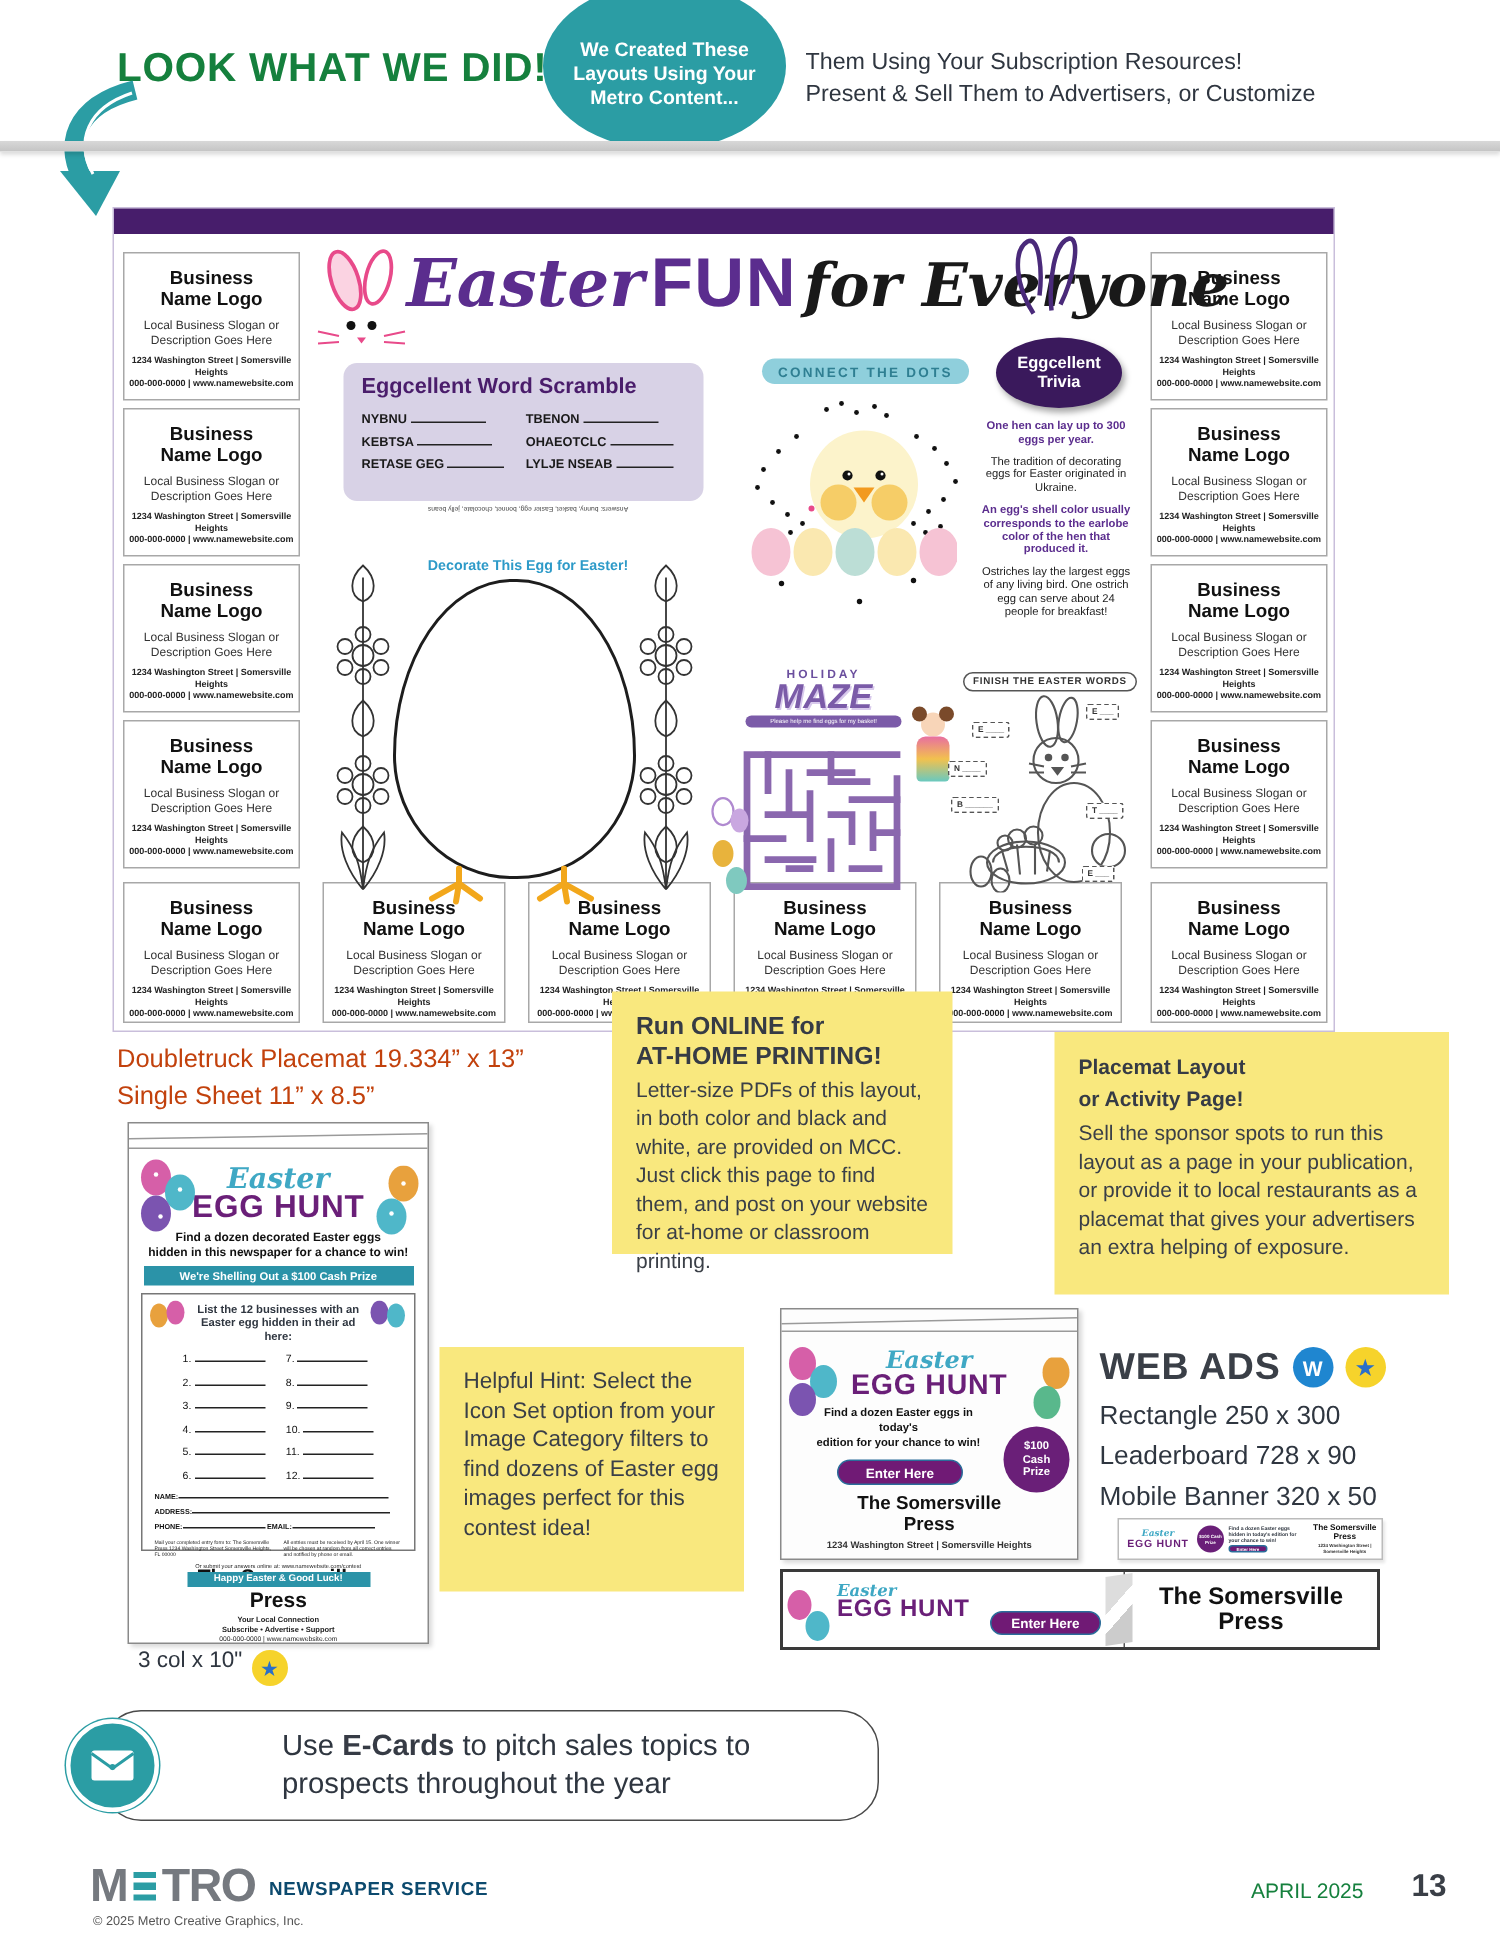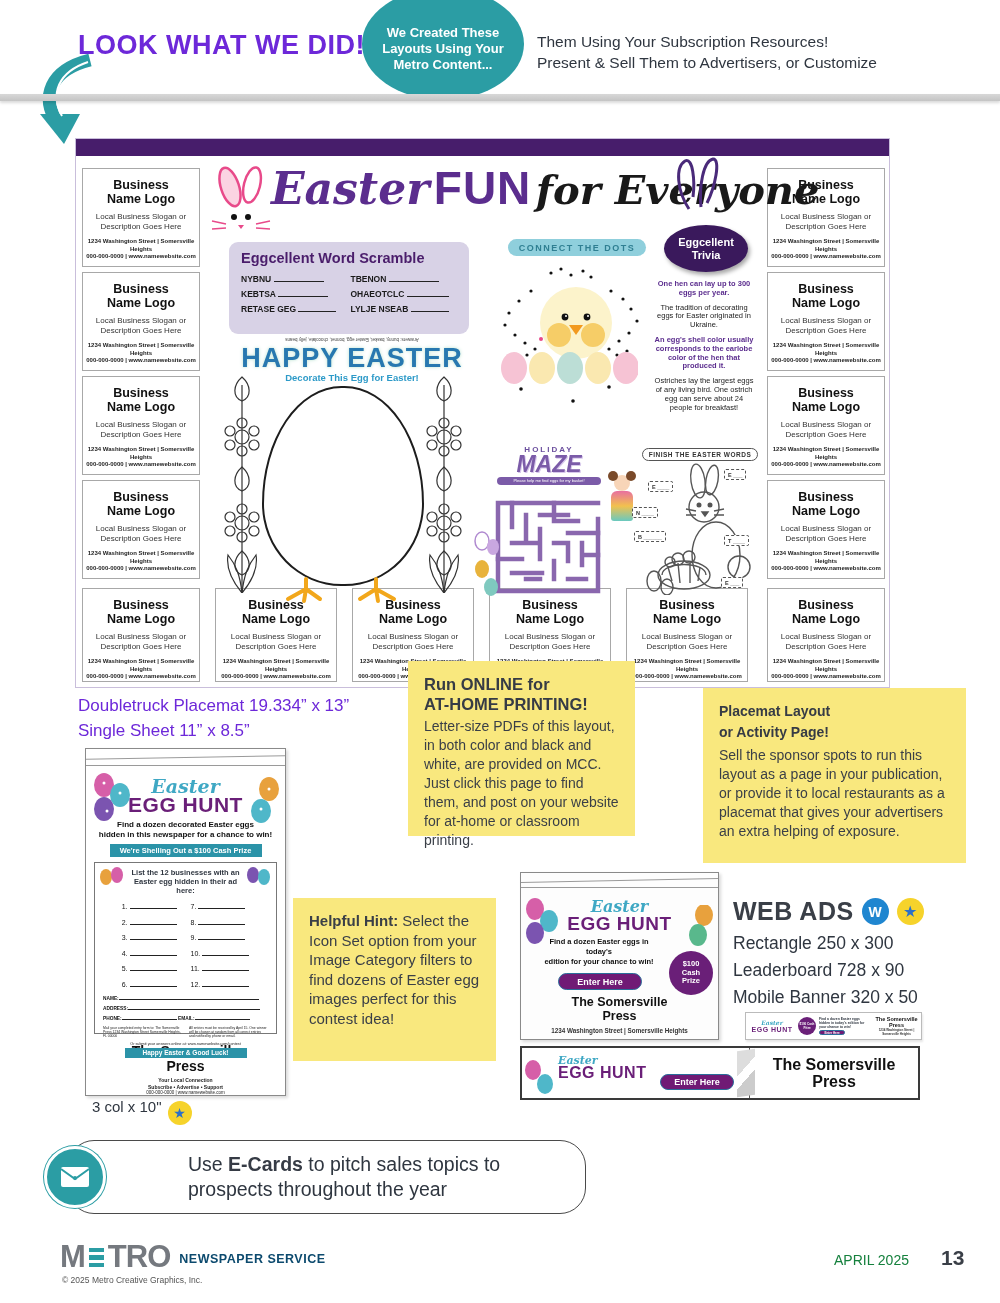--- a/index.html
+++ b/index.html
@@ -1,21 +1,21 @@
 <!DOCTYPE html>
 <html><head>
 <meta charset="utf-8">
 <style>
   * { margin:0; padding:0; box-sizing:border-box; }
   html,body { width:1000px; height:1303px; background:#fff; font-family:"Liberation Sans",sans-serif; color:#2f3640; position:relative; }
   .abs { position:absolute; }
   .ctr { text-align:center; }
 
   
-  .hdr-title { left:78px; top:30px; font-size:27px; font-weight:800; letter-spacing:.5px; color:#6d28d9; }
+  .hdr-title { left:78px; top:30px; font-size:27px; font-weight:800; letter-spacing:.5px; color:#15803d; }
   .hdr-arrow { left:30px; top:52px; }
   .hdr-badge { left:362px; top:-12px; width:162px; height:112px; background:#2b9da4; border-radius:50%; display:flex; align-items:center; justify-content:center; }
   .hdr-badge span { color:#fff; font-weight:800; font-size:13px; line-height:16px; text-align:center; padding:0 14px; padding-top:10px;}
   .hdr-sub { left:537px; top:31px; font-size:15.5px; line-height:21px; color:#2f3640; }
   .hdr-bar { left:0; top:94px; width:1000px; height:7px; background:linear-gradient(#d8d8d8,#c4c4c4); box-shadow:0 2px 3px rgba(0,0,0,.15); }
 
   
   .mat { left:75px; top:138px; width:815px; height:550px; background:#fff; border:1px solid #c9bedb; }
   .mat-bar { left:0; top:0; width:813px; height:17px; background:#471d6b; }
   .bcard { border:1px solid #a8a8a8; background:#fff; padding-top:9px; text-align:center; }
@@ -46,21 +46,21 @@
   .trivia p.em { color:#5b2d8e; font-weight:800; }
 
   .maze-hold { left:408px; top:306px; width:130px; text-align:center; }
   .mz-sm { font-size:8px; font-weight:700; color:#6b4f9e; letter-spacing:2px; }
   .mz-big { font-size:23px; font-weight:900; font-style:italic; color:#7b5ba8; line-height:21px; text-shadow:1px 1px 0 #d8c9ec; }
   .mz-pill { margin:2px auto 3px; width:104px; height:8px; background:#7b5ba8; border-radius:4px; color:#fff; font-size:4px; line-height:8px; }
   .wf-label { left:566px; top:309px; width:116px; height:13px; border:1px solid #555; border-radius:7px; font-size:6.5px; font-weight:700; letter-spacing:.5px; color:#333; display:flex; align-items:center; justify-content:center; background:#fff; }
   .wf-tag { position:absolute; border:1px dashed #555; background:#fff; font-size:5.5px; font-weight:700; color:#333; padding:1.5px 3px; border-radius:2px; white-space:nowrap; }
 
   
-  .specs { left:78px; top:693px; font-size:17px; line-height:25px; color:#6d28d9; }
+  .specs { left:78px; top:693px; font-size:17px; line-height:25px; color:#c2410c; }
   .ybox { background:#f9e87e; padding:13px 16px; }
   .ybox h3 { font-size:16.5px; font-weight:800; color:#363b45; line-height:20px; }
   .ybox p { font-size:14px; line-height:19px; color:#3a3f47; margin-top:3px; }
   .box-run { left:408px; top:661px; width:227px; height:175px; }
   .box-lay { left:703px; top:688px; width:263px; height:175px; }
   .box-lay h3 { font-size:14px; line-height:21px; }
   .box-hint { left:293px; top:898px; width:203px; height:163px; }
   .box-hint p { font-size:15px; line-height:19.5px; margin-top:0; }
 
   
@@ -275,21 +275,20 @@
       </div>
       <div class="scr-col">
         <div><span>TBENON</span> <span class="wline"></span></div>
         <div><span>OHAEOTCLC</span> <span class="wline" style="width:42px"></span></div>
         <div><span>LYLJE NSEAB</span> <span class="wline" style="width:38px"></span></div>
       </div>
     </div>
   </div>
   <div class="abs scr-key">Answers: bunny, basket, Easter egg, bonnet, chocolate, jelly beans</div>
 
-  <div class="abs he-title ctr">HAPPY EASTER</div>
   <div class="abs he-sub ctr">Decorate This Egg for Easter!</div>
   <div class="abs big-egg"></div>
   <svg class="abs" style="left:200px;top:438px" width="135" height="28" viewBox="0 0 135 28">
     <g stroke="#f2a71b" stroke-width="4" fill="none" stroke-linecap="round">
       <path d="M30,2 L30,12 M30,12 L12,22 M30,12 L28,24 M30,12 L44,22"></path>
       <path d="M100,2 L100,12 M100,12 L84,22 M100,12 L102,24 M100,12 L118,22"></path>
     </g>
   </svg>
 
   <svg class="abs" style="left:148px;top:236px" width="36" height="218" viewBox="0 0 36 218">
@@ -464,21 +463,21 @@
   <h3><span>Run ONLINE for</span><br><span>AT-HOME PRINTING!</span></h3>
   <p>Letter-size PDFs of this layout, in both color and black and white, are provided on MCC. Just click this page to find them, and post on your website for at-home or classroom printing.</p>
 </div>
 
 <div class="abs ybox box-lay">
   <h3><span>Placemat Layout</span><br><span>or Activity Page!</span></h3>
   <p>Sell the sponsor spots to run this layout as a page in your publication, or provide it to local restaurants as a placemat that gives your advertisers an extra helping of exposure.</p>
 </div>
 
 <div class="abs ybox box-hint">
-  <p><b style="font-weight:700">Helpful Hint:</b><span> Select the Icon Set option from your Image Category filters to find dozens of Easter egg images perfect for this contest idea!</span></p>
+  <p><b style="font-weight:400">Helpful Hint:</b><span> Select the Icon Set option from your Image Category filters to find dozens of Easter egg images perfect for this contest idea!</span></p>
 </div>
 
 <div class="abs flyer">
   <div class="fold" style="position:absolute;left:0;top:8px;width:199px;transform:rotate(-1deg)"></div>
   <div class="fold" style="position:absolute;left:0;top:16px;width:199px;"></div>
   <div class="ctr" style="margin-top:26px;position:relative">
     <svg style="position:absolute;left:6px;top:-4px" width="40" height="52" viewBox="0 0 40 52">
         <ellipse cx="12" cy="14" rx="10" ry="12" fill="#d65fa8"></ellipse>
         <ellipse cx="28" cy="24" rx="10" ry="12" fill="#4fb7c9"></ellipse>
         <ellipse cx="12" cy="38" rx="10" ry="12" fill="#7b54b0"></ellipse>
@@ -492,21 +491,21 @@
         <circle cx="22" cy="12" r="1.5" fill="#fff"></circle>
         <circle cx="14" cy="32" r="1.5" fill="#fff"></circle>
       </svg>
     <div class="eh-script" style="font-size:19px">Easter</div>
     <div class="eh-bold" style="font-size:21px;margin-top:-4px">EGG HUNT</div>
   </div>
   <div class="fl-tag ctr" style="margin-top:3px">
     <div>Find a dozen decorated Easter eggs</div>
     <div>hidden in this newspaper for a chance to win!</div>
   </div>
-  <div class="teal-bar" style="width:152px;height:13px;margin:4px auto 0;font-size:7.5px">We're Shelling Out a $100 Cash Prize</div>
+  <div class="teal-bar" style="width:180px;height:13px;margin:4px auto 0;font-size:7.5px">We're Shelling Out a $100 Cash Prize</div>
   <div class="listbox" style="height:172px">
     <svg style="position:absolute;left:4px;top:4px" width="26" height="20" viewBox="0 0 26 20">
         <ellipse cx="7" cy="10" rx="6" ry="8" fill="#e8a13d"></ellipse>
         <ellipse cx="18" cy="8" rx="6" ry="8" fill="#d65fa8"></ellipse>
       </svg>
     <svg style="position:absolute;right:4px;top:4px" width="26" height="20" viewBox="0 0 26 20">
         <ellipse cx="7" cy="8" rx="6" ry="8" fill="#7b54b0"></ellipse>
         <ellipse cx="18" cy="10" rx="6" ry="8" fill="#4fb7c9"></ellipse>
       </svg>
     <div class="lb-h ctr">List the 12 businesses with an Easter egg hidden in their ad here:</div>

